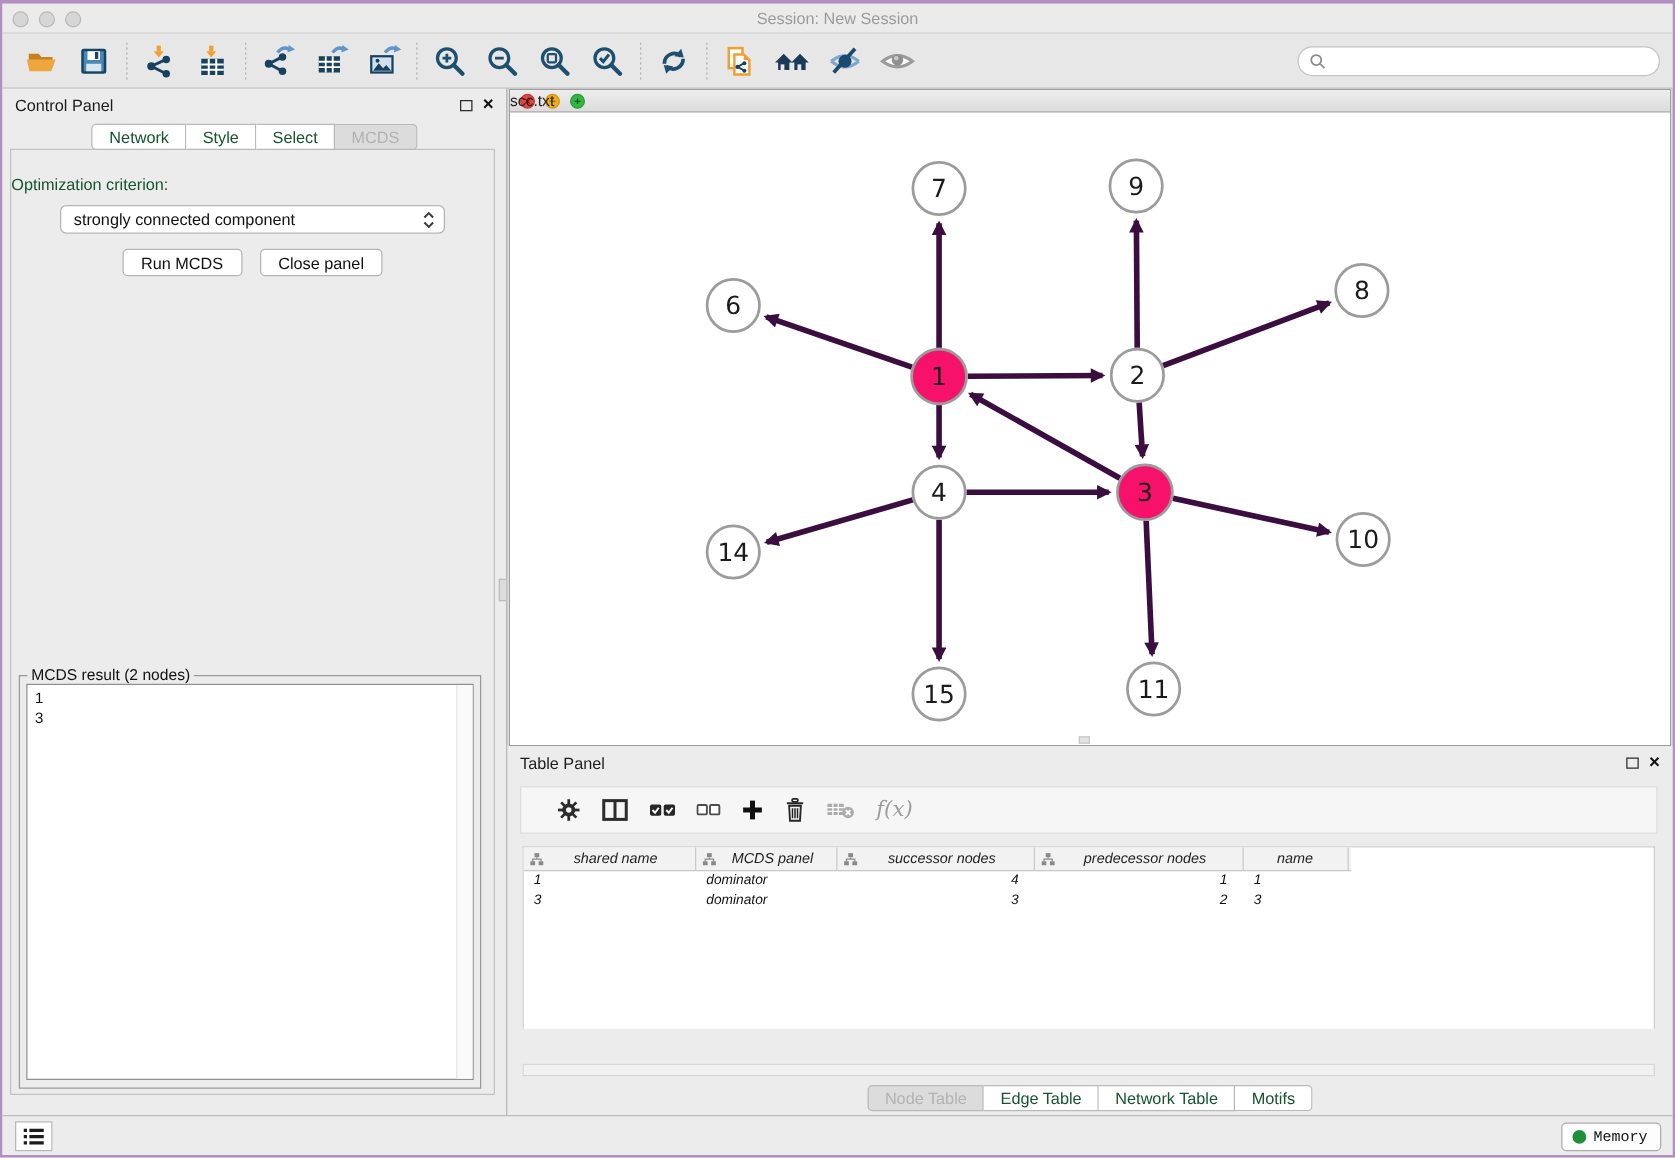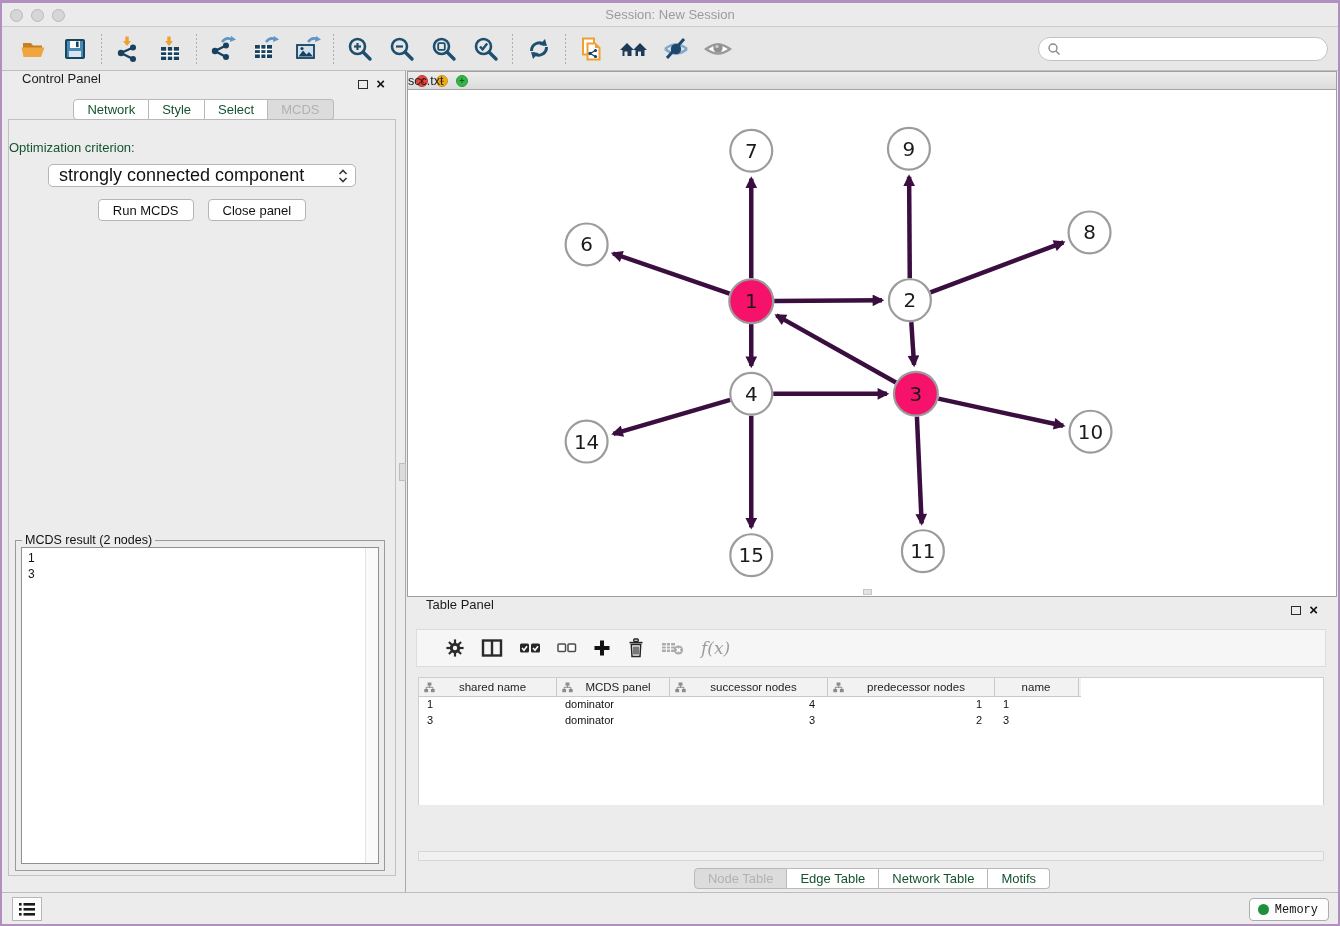--- a/index.html
+++ b/index.html
@@ -20,33 +20,33 @@
   .searchbox { margin-left:auto; width:290px; height:24px; border:1px solid #c3c3c3; border-radius:12px; background:#fff; display:flex; align-items:center; padding-left:8px; }
   .searchbox input { border:none; outline:none; flex:1; font-size:12px; background:transparent; }
 
   
   .main { position:absolute; left:0; right:0; top:68px; bottom:32px; }
   .vdivider { position:absolute; left:403px; top:0; bottom:0; width:1px; background:#a9a9a9; }
   .vhandle { position:absolute; left:397px; top:392px; width:7px; height:18px; background:#dcdcdc; border:1px solid #bdbdbd; }
 
   
   .cp { position:absolute; left:0; top:0; width:403px; bottom:0; background:#ececec; }
-  .panel-head { height:26px; display:flex; padding:0 20px; }
+  .panel-head { height:26px; display:flex; align-items:center; padding:0 10px; }
   .panel-title { font-size:13px; color:#1c1c1c; }
   .panel-btns { margin-left:auto; display:flex; align-items:center; gap:8px; }
   .float-ic { width:10px; height:9px; border:1.5px solid #2b2b2b; display:inline-block; }
   .close-ic { font-size:15px; font-weight:bold; color:#111; line-height:10px; }
   .cp-tabs { position:relative; z-index:2; display:flex; justify-content:center; margin-top:2px; }
   .tab { height:21px; padding:0 13px; font-size:13px; background:#fff; border:1px solid #b9b9b9; border-left:none; display:flex; align-items:center; color:#14532d; }
   .tab:first-child { border-left:1px solid #b9b9b9; border-radius:4px 0 0 4px; }
   .tab:last-child { border-radius:0 4px 4px 0; }
   .tab.disabled-active { background:#dcdcdc; color:#b2b2b2; }
   .cp-box { position:absolute; left:6px; right:9px; top:48px; bottom:16px; border:1px solid #c2c2c2; background:#ececec; }
   .opt-label { text-align:left; font-size:13px; color:#14532d; margin-top:20px; }
-  .combo { position:relative; margin:9px auto 0; width:308px; height:23px; background:#fff; border:1px solid #b5b5b5; border-radius:5px; display:flex; align-items:center; padding:0 24px 0 10px; font-size:18px; color:#111; }
+  .combo { position:relative; margin:9px auto 0; width:308px; height:23px; background:#fff; border:1px solid #b5b5b5; border-radius:5px; display:flex; align-items:center; padding:0 24px 0 10px; font-size:13px; color:#111; }
   .combo .stepper { position:absolute; right:6px; top:3px; }
   .btn-row { display:flex; justify-content:center; gap:14px; margin-top:12px; }
   .pbtn { height:22px; padding:0 14px; background:#fff; border:1px solid #b5b5b5; border-radius:4px; font-size:13px; color:#111; font-family:"Liberation Sans",sans-serif; }
   .fieldset { position:absolute; left:6px; right:10px; top:420px; bottom:4px; border:1px solid #9a9a9a; }
   .fieldset .legend { position:absolute; top:-8px; left:6px; background:#ececec; padding:0 3px; font-size:12.5px; color:#111; }
   .resultbox { position:absolute; left:5px; right:5px; top:6px; bottom:6px; background:#fff; border:1px solid #8f8f8f; }
   .resultbox .scroll { position:absolute; right:0; top:0; bottom:0; width:13px; background:#fafafa; border-left:1px solid #e3e3e3; }
   .result-lines { padding:2px 6px; font-size:12px; line-height:16px; color:#111; white-space:pre-line; }
 
   
@@ -59,21 +59,21 @@
   .tl.green { left:48px; background:#34b544; border:1px solid #2a9a38; color:#0d5c18; }
   .canvas { position:absolute; left:0; right:0; top:19px; bottom:0; background:#fff; }
   .canvas svg { width:100%; height:100%; display:block; }
   .hsplit-handle { position:absolute; left:455px; bottom:1px; width:9px; height:6px; background:#e3e3e3; border:1px solid #c6c6c6; }
 
   
   .tp { position:absolute; left:404px; right:0; top:526px; bottom:0; background:#ececec; }
   .tp-toolbar { position:absolute; left:10px; right:12px; top:32px; height:38px; background:#f6f6f6; border:1px solid #dcdcdc; display:flex; align-items:center; gap:16px; padding-left:28px; }
   .tp-toolbar .icbtn { border:none; background:none; display:flex; align-items:center; justify-content:center; height:26px; }
   .fx { font-family:"DejaVu Serif", serif; font-style:italic; font-size:17px; color:#9c9c9c; }
-  .tablewrap { position:absolute; left:12px; right:14px; top:80px; height:128px; background:#fff; border:1px solid #cfcfcf; border-bottom:none; }
+  .tablewrap { position:absolute; left:12px; right:14px; top:80px; height:146px; background:#fff; border:1px solid #cfcfcf; border-bottom:none;font-style:italic; }
   .thead { display:flex; height:19px; background:#f2f2f2; border-bottom:1px solid #c9c9c9; width:662px; }
   .th { display:flex; align-items:center; border-right:1px solid #c9c9c9; font-size:11.5px; color:#1d1d1d; padding-left:5px; position:relative; }
   .th .hlabel { flex:1; text-align:center; padding-right:6px; }
   .trow { display:flex; height:16px; font-size:11px; color:#111; }
   .td { padding:1px 8px 0 8px; overflow:hidden; white-space:nowrap; }
   .td.r { text-align:right; padding-right:13px; }
   .c0{width:138px}.c1{width:113px}.c2{width:158px}.c3{width:167px}.c4{width:84px}
   .hscroll { position:absolute; left:12px; right:14px; top:254px; height:10px; background:#f1f1f1; border:1px solid #d7d7d7; }
   .tp-tabs { position:absolute; left:0; right:0; top:271px; display:flex; justify-content:center; }
 

